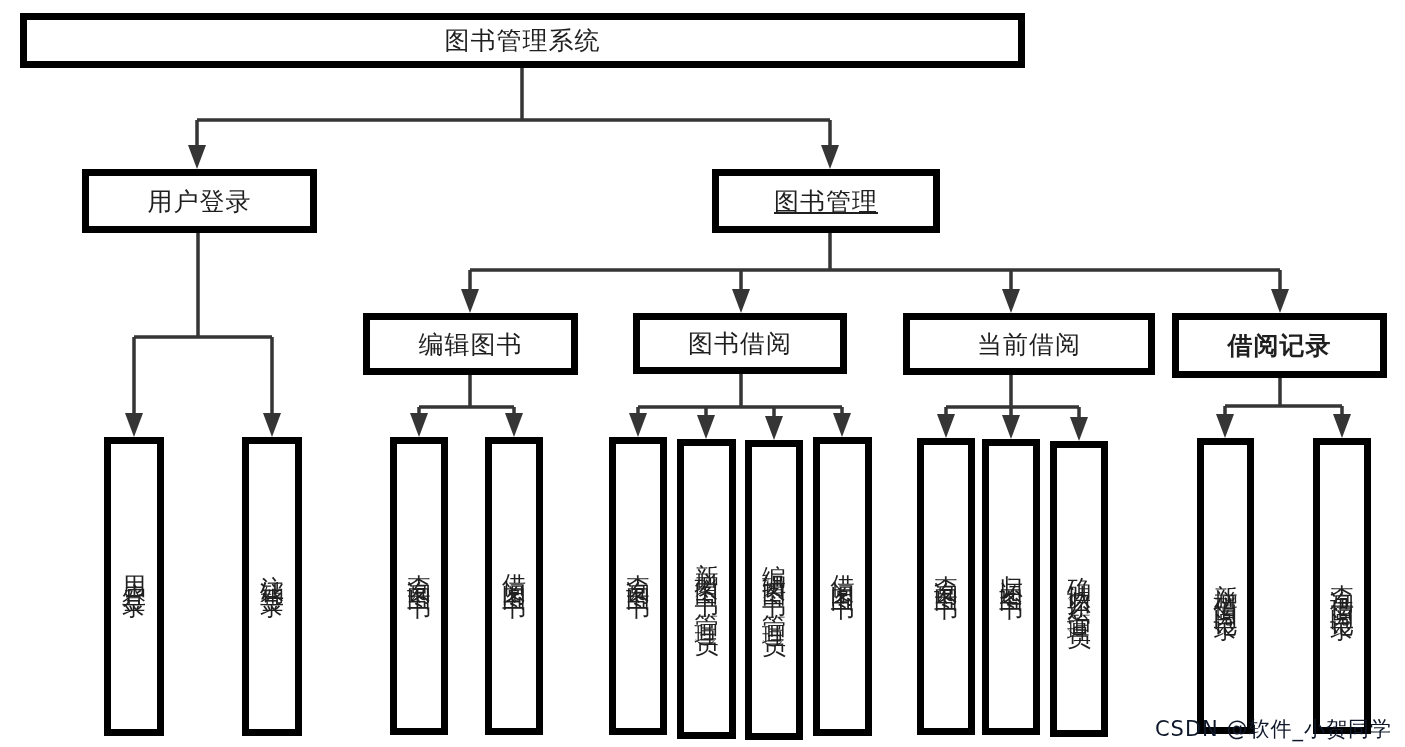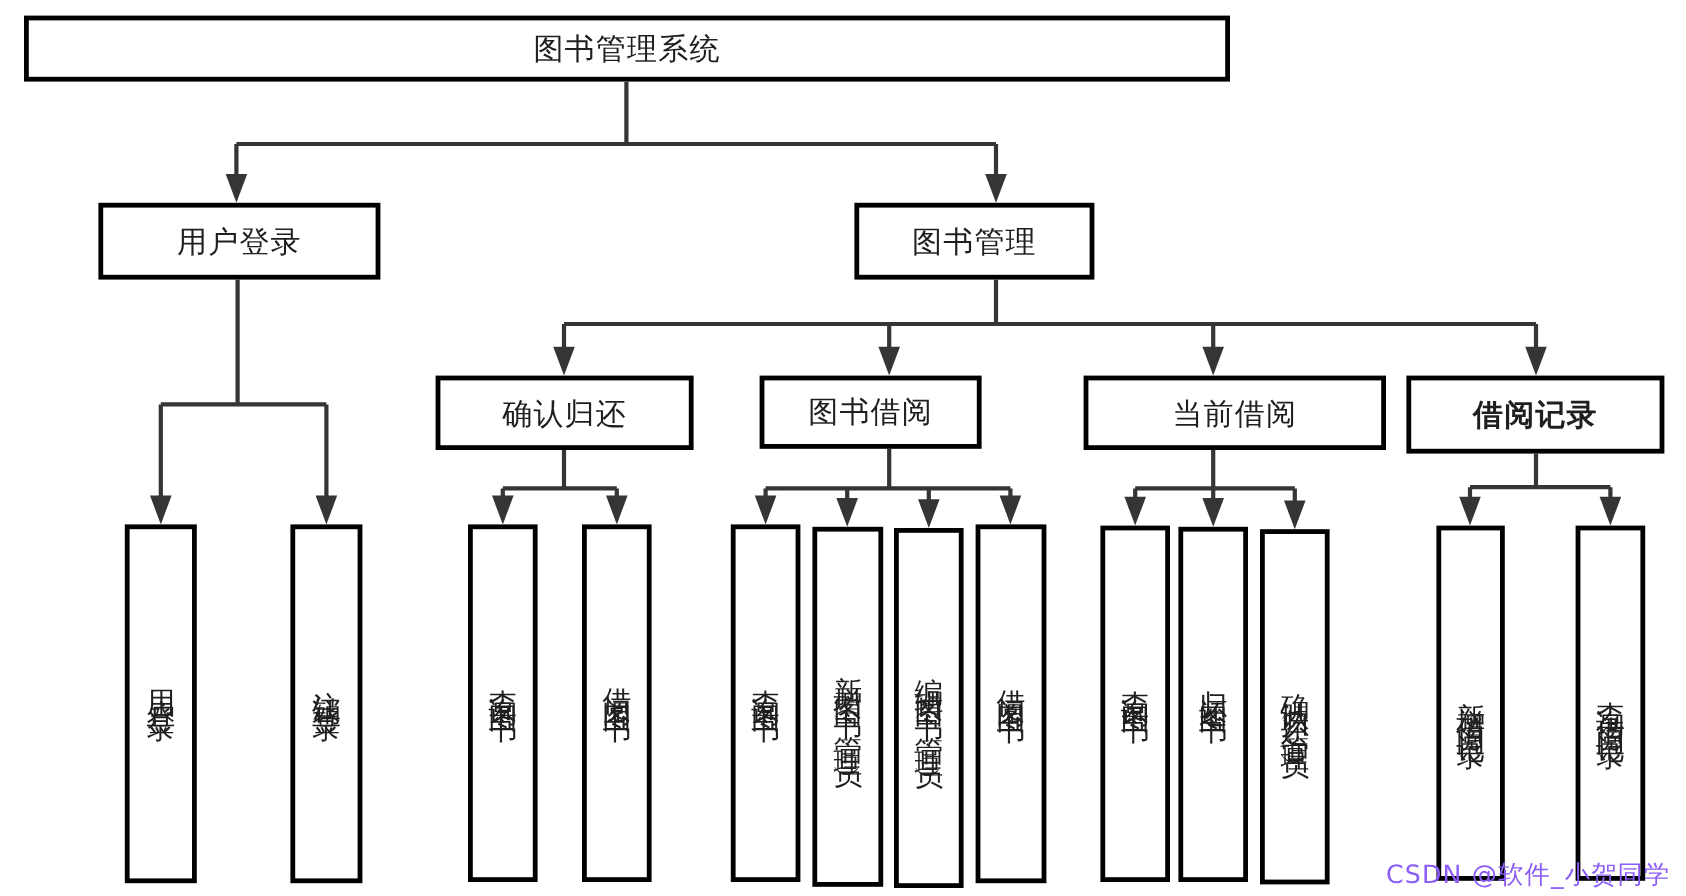--- a/index.html
+++ b/index.html
@@ -18,21 +18,21 @@
   svg.connectors {
     position: absolute;
     left: 0; top: 0;
     width: 1405px;
     height: 747px;
   }
   .node {
     position: absolute;
     box-sizing: border-box;
     background: #ffffff;
-    border: 4px solid #000000;
+    border: 7px solid #000000;
     display: flex;
     align-items: center;
     justify-content: center;
     color: #1f1f1f;
   }
   .node span {
     font-size: 25px;
     line-height: 1;
     white-space: nowrap;
   }
@@ -43,21 +43,21 @@
     letter-spacing: 7px;
     font-size: 24px;
   }
   .v.sp10 span { letter-spacing: 10px; }
   .v.short { padding-bottom: 34px; }
   .watermark {
     position: absolute;
     right: 13px;
     bottom: 4px;
     font-size: 21px;
-    color: #8b5cf6;
+    color: #0f172a;
     letter-spacing: 1px;
     white-space: nowrap;
   }
 </style>
 </head>
 <body>
 
 <div class="canvas">
 
   <svg class="connectors" viewBox="0 0 1405 747" fill="none" stroke="#353535" stroke-width="3.5">
@@ -110,28 +110,28 @@
     </g>
   </svg>
 
   <div class="node h" style="left:20px; top:13px; width:1005px; height:55px;">
     <span>图书管理系统</span>
   </div>
 
   <div class="node h" style="left:82px; top:169px; width:235px; height:64px;">
     <span>用户登录</span>
   </div>
-  <div class="node h" style="left:712px; top:169px; width:200px; height:64px;">
+  <div class="node h" style="left:712px; top:169px; width:228px; height:64px;text-decoration:underline;">
     <span>图书管理</span>
   </div>
 
   <div class="node h" style="left:363px; top:313px; width:215px; height:62px;">
-    <span>确认归还</span>
+    <span>编辑图书</span>
   </div>
-  <div class="node h" style="left:633px; top:313px; width:185px; height:61px;">
+  <div class="node h" style="left:633px; top:313px; width:214px; height:61px;">
     <span>图书借阅</span>
   </div>
   <div class="node h" style="left:903px; top:313px; width:252px; height:62px;">
     <span>当前借阅</span>
   </div>
   <div class="node h" style="left:1172px; top:313px; width:215px; height:65px;font-weight:bold;">
     <span>借阅记录</span>
   </div>
 
   <div class="node v short" style="left:104px; top:437px; width:60px; height:299px;">

